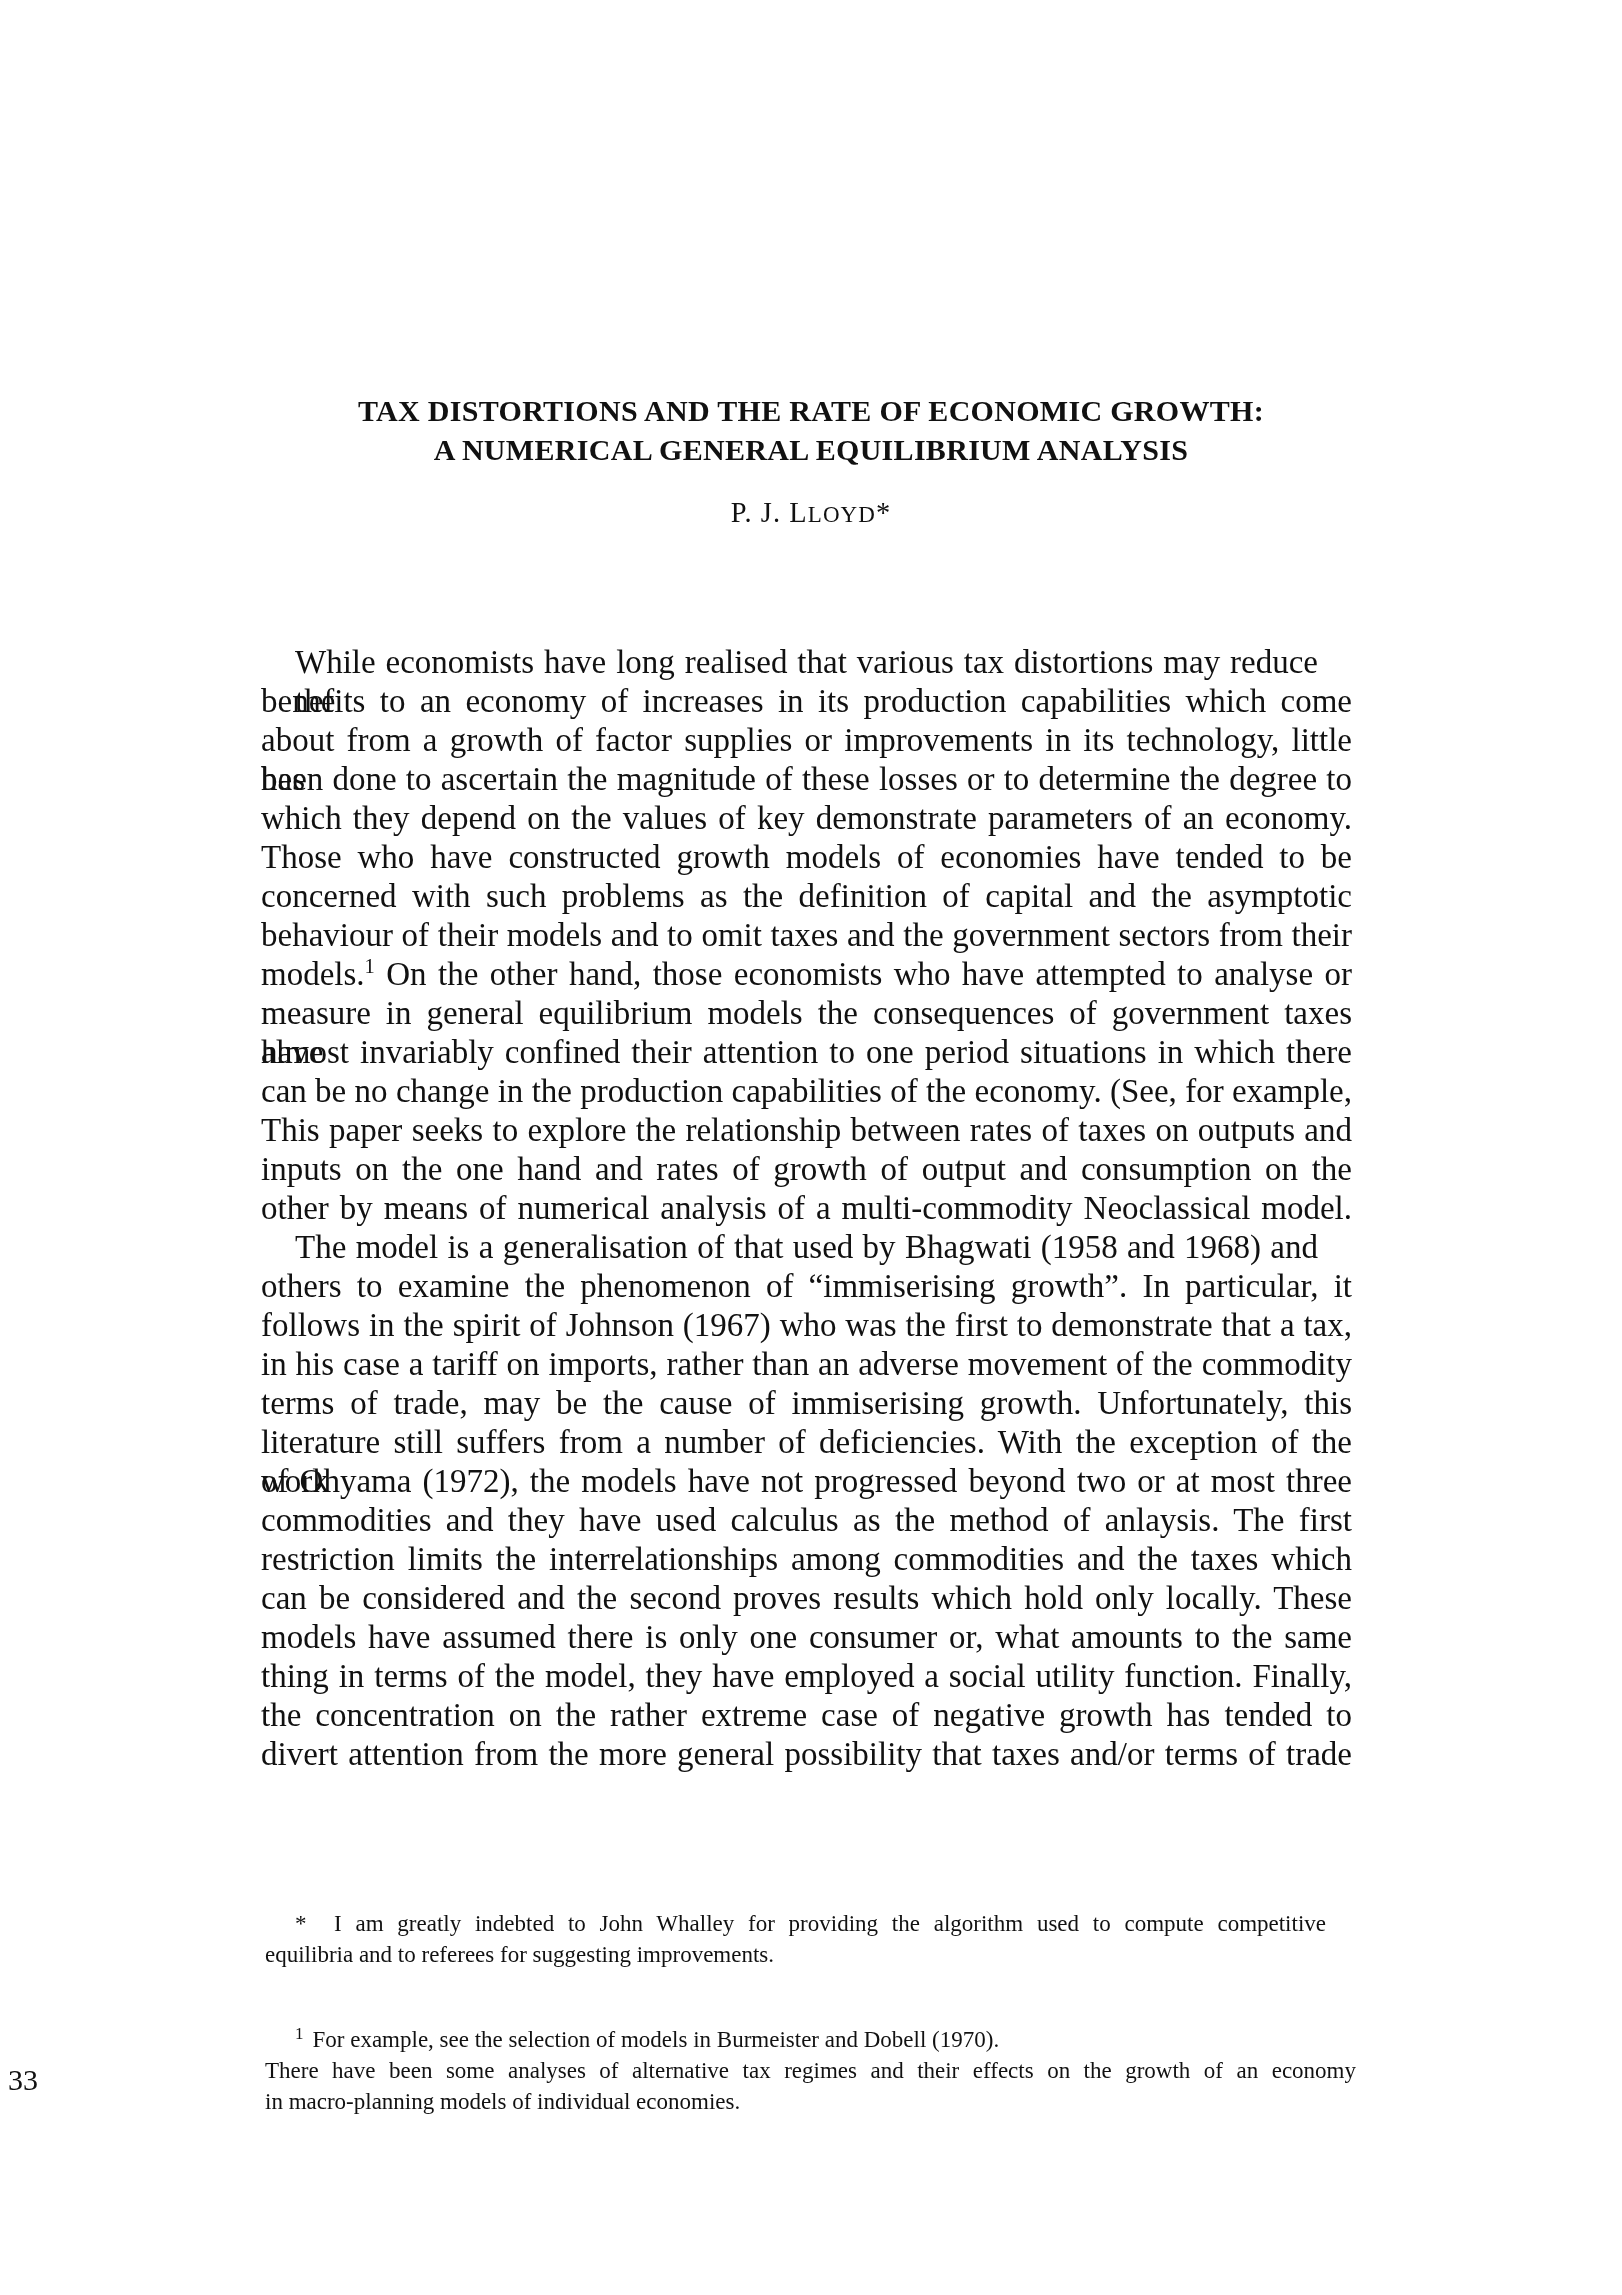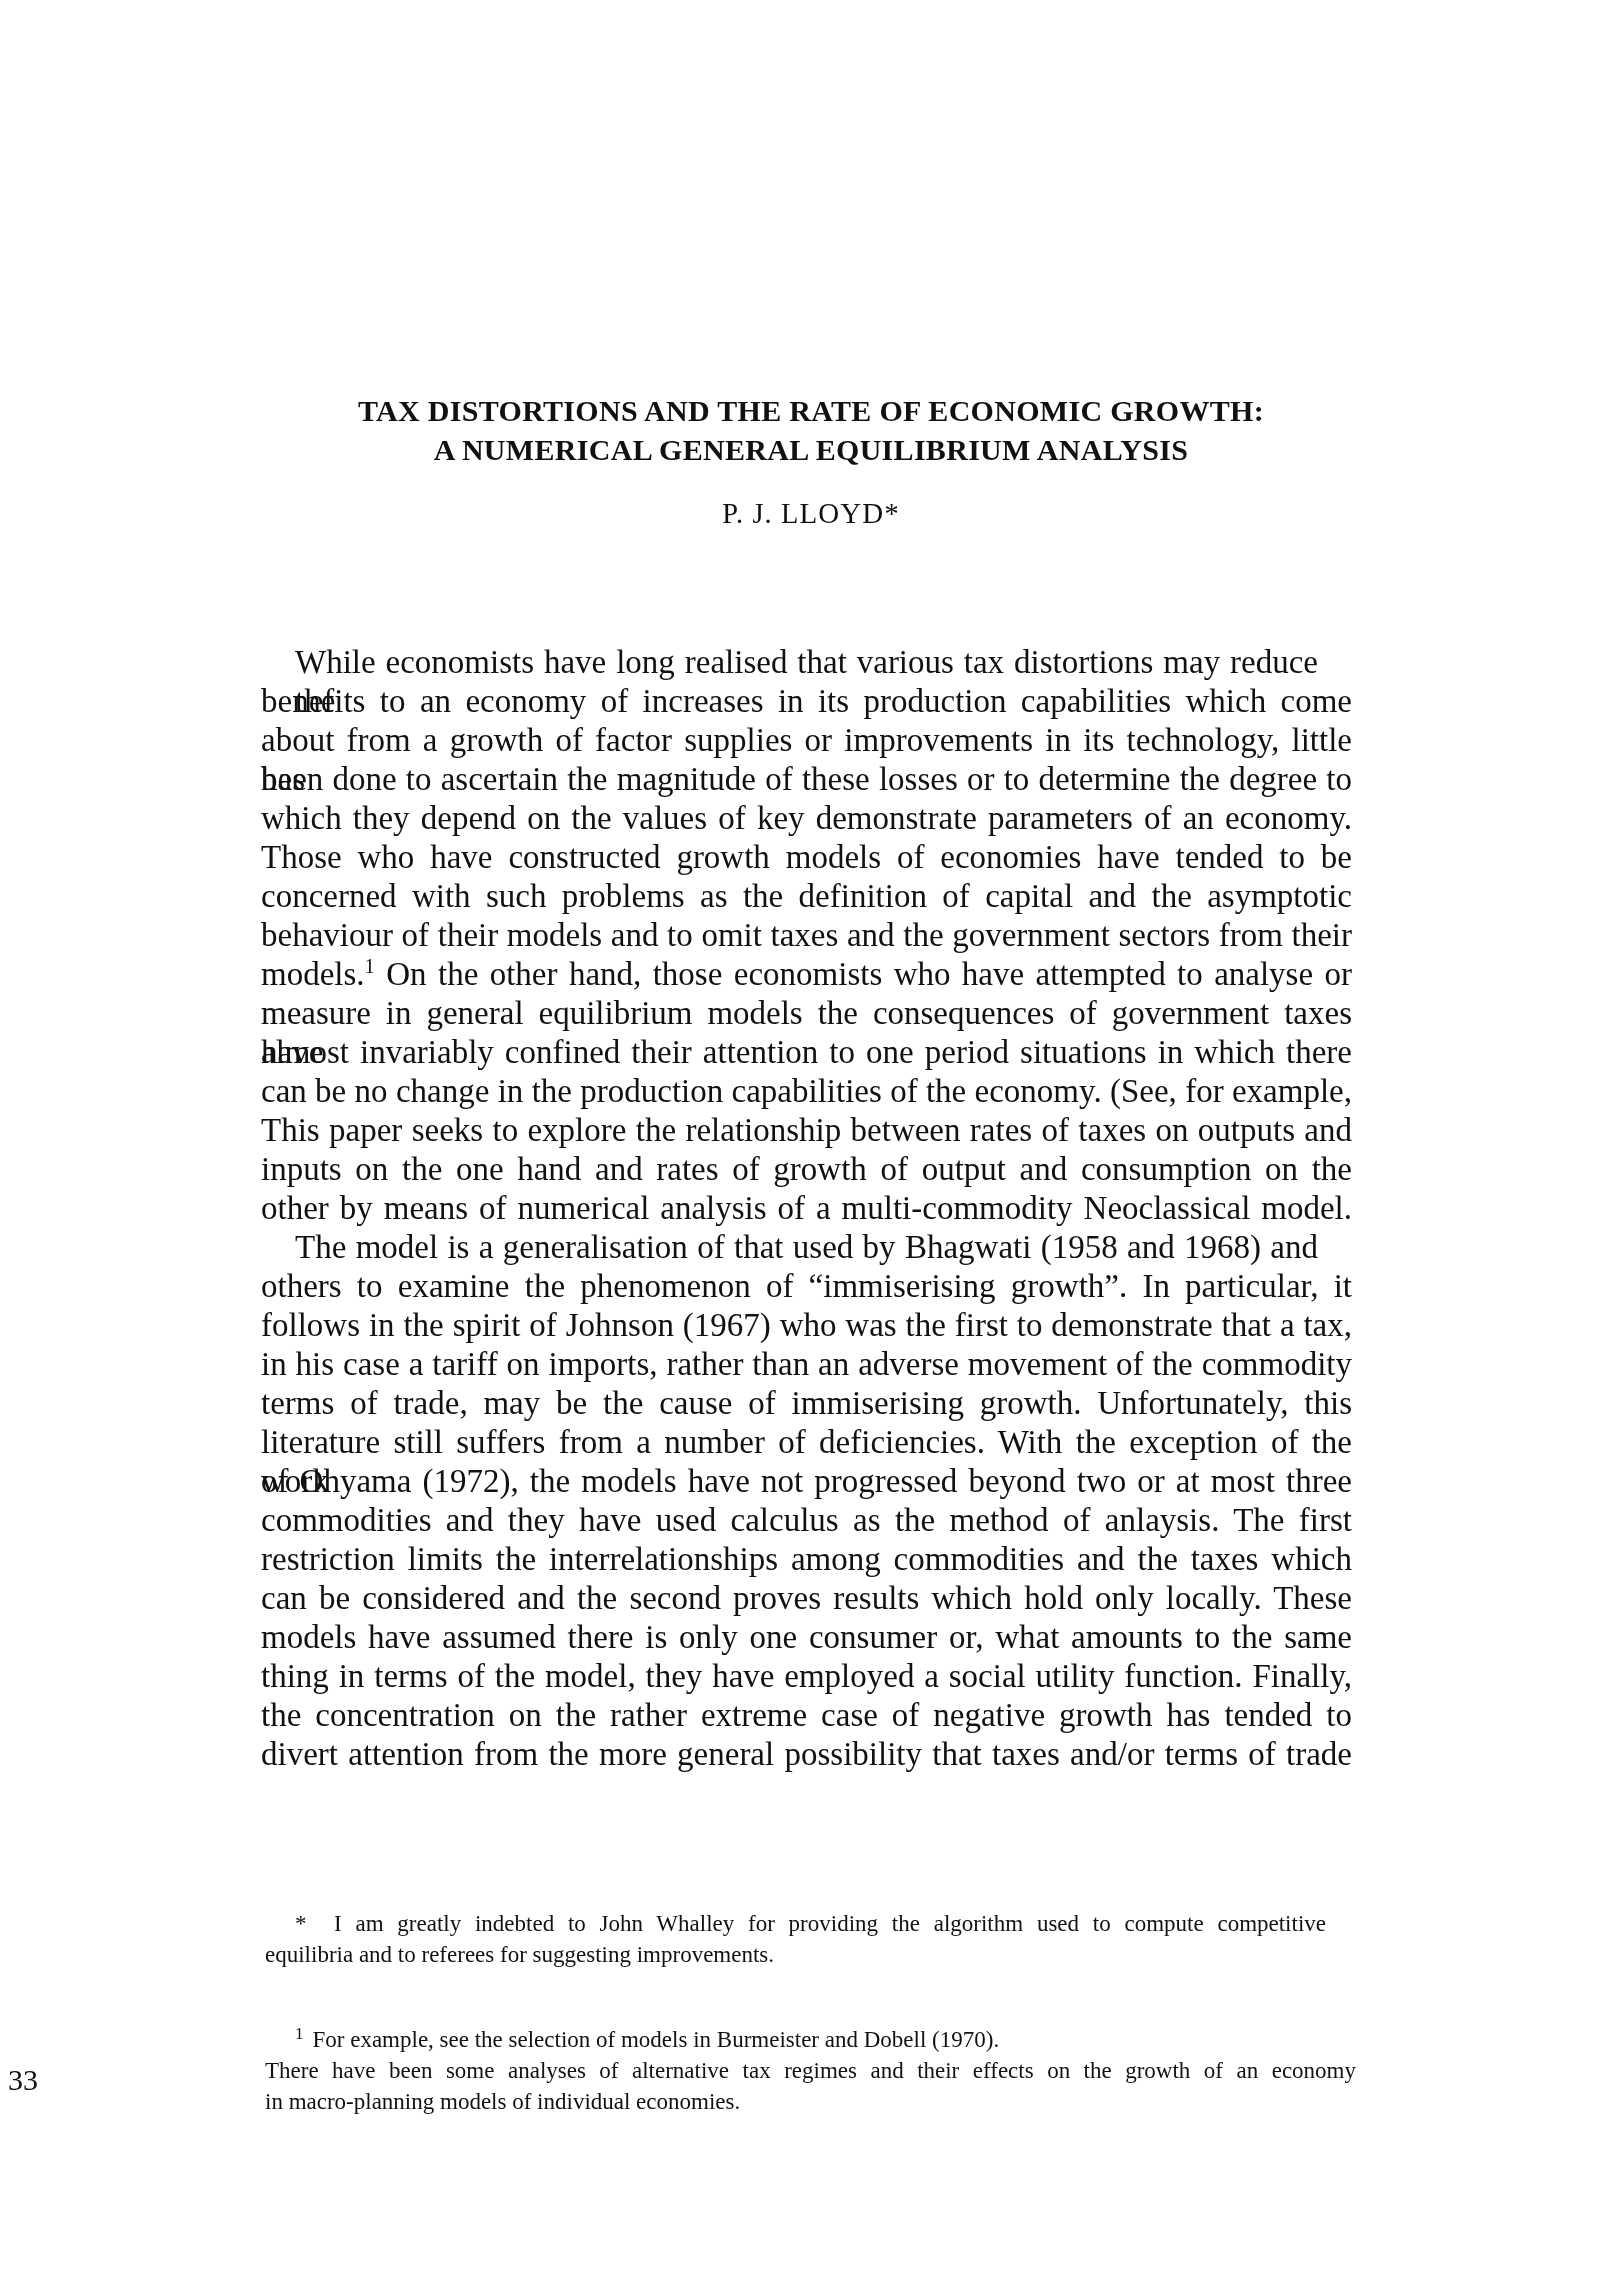--- a/index.html
+++ b/index.html
@@ -7,21 +7,21 @@
          font-family: "Liberation Serif", "DejaVu Serif", serif; color: #111111; }
   .page { position: absolute; left: 0; top: 0; width: 1622px; height: 1945px; background: #ffffff; }
 
   .title { position: absolute; left: 0; width: 1622px; text-align: center;
            font-weight: bold; font-size: 30px; letter-spacing: 0.3px; line-height: 39px; white-space: nowrap; }
   .title-1 { top: 391px; }
   .title-2 { top: 430px; }
 
   .author { position: absolute; top: 497px; left: 0; width: 1622px; text-align: center;
             font-size: 28.4px; letter-spacing: 1.1px; white-space: nowrap; }
-  .author .sc { font-size: 29px; }
+  .author .sc { font-size: 23px; }
 
   .body-text { position: absolute; left: 261px; width: 1091px; top: 643px; }
   .line { display: block; height: 39px; line-height: 39px; font-size: 33px;
           text-align: justify; text-align-last: justify; white-space: nowrap; }
   .line.indent { padding-left: 34px; }
   .line span.inner { display: inline-block; width: 100%; text-align: justify; text-align-last: justify; white-space: normal; }
   .line.indent span.inner { width: calc(100% - 34px); }
   sup { font-size: 20.5px; line-height: 0; vertical-align: 12.5px; }
 
   .footnotes { position: absolute; left: 265px; width: 1091px; top: 1864px; }

